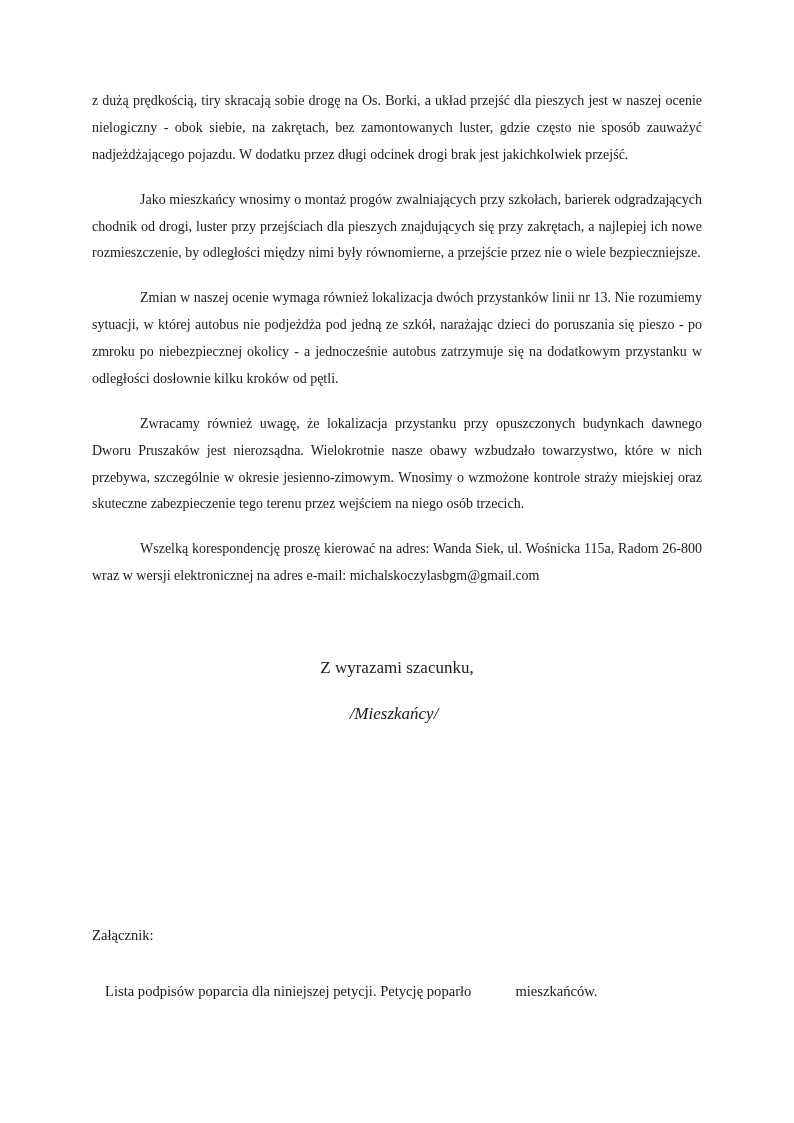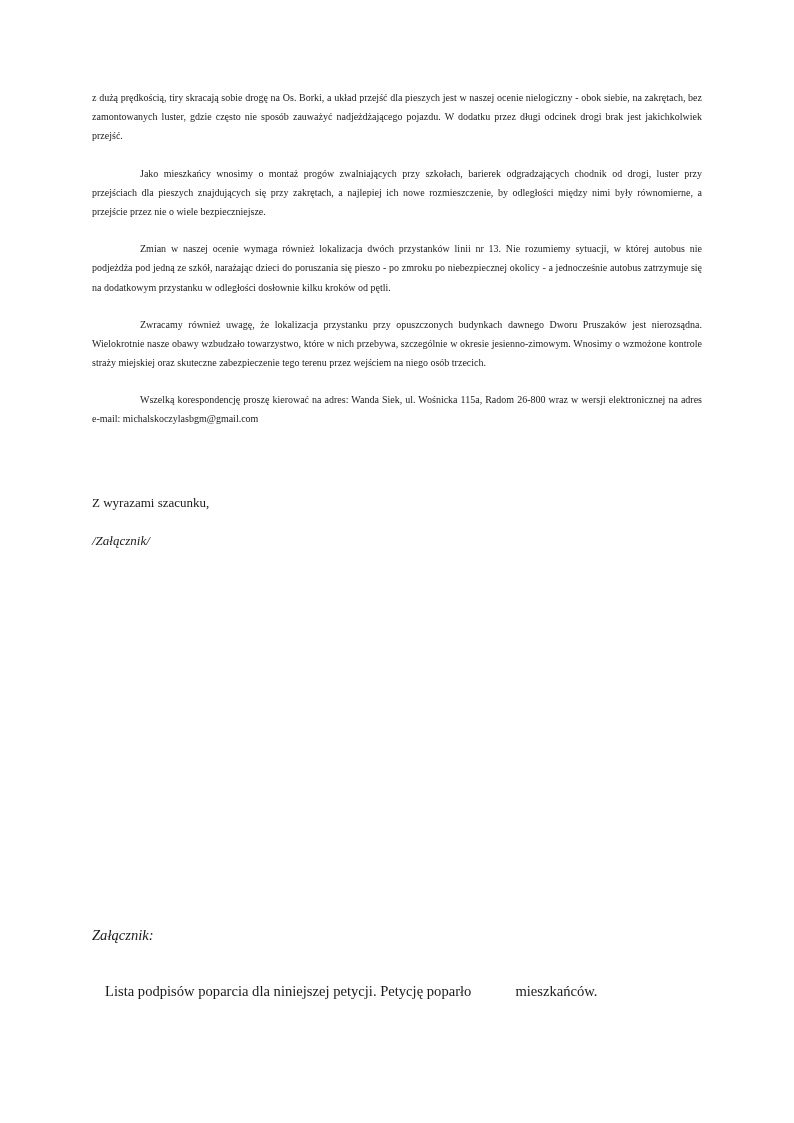--- a/index.html
+++ b/index.html
@@ -15,37 +15,37 @@
     overflow: hidden;
   }
   .page {
     position: relative;
     width: 794px;
     height: 1123px;
     box-sizing: border-box;
     padding: 88px 92px 0 92px;
   }
   .body-text {
-    font-size: 10px;
+    font-size: 14px;
     line-height: 1.92;
     text-align: justify;
     text-justify: inter-word;
     hyphens: none;
   }
   .para {
     margin: 0 0 18px 0;
     text-indent: 48px;
   }
   .para.no-indent {
     text-indent: 0;
   }
   .closing {
     margin-top: 62px;
-    text-align: left;
-    font-size: 13px;
+    text-align: center;
+    font-size: 17px;
     line-height: 1.9;
   }
   .closing .sig-line {
     display: block;
   }
   .closing .sig-name {
     display: block;
     margin-top: 14px;
     font-style: italic;
     padding-right: 6px;
@@ -53,21 +53,20 @@
   .attachment-block {
     position: absolute;
     left: 92px;
     right: 92px;
     top: 922px;
     font-size: 14.6px;
     line-height: 1.9;
   }
   .attachment-title {
     margin: 0 0 28px 0;
-    font-style: italic;
   }
   .attachment-line {
     margin: 13px;
   }
   .blank-gap {
     display: inline-block;
     width: 44px;
   }
 </style>
 </head>
@@ -78,21 +77,21 @@
   <div class="body-text">
     <p class="para no-indent">z dużą prędkością, tiry skracają sobie drogę na Os. Borki, a układ przejść dla pieszych jest w naszej ocenie nielogiczny - obok siebie, na zakrętach, bez zamontowanych luster, gdzie często nie sposób zauważyć nadjeżdżającego pojazdu. W dodatku przez długi odcinek drogi brak jest jakichkolwiek przejść.</p>
     <p class="para">Jako mieszkańcy wnosimy o montaż progów zwalniających przy szkołach, barierek odgradzających chodnik od drogi, luster przy przejściach dla pieszych znajdujących się przy zakrętach, a najlepiej ich nowe rozmieszczenie, by odległości między nimi były równomierne, a przejście przez nie o wiele bezpieczniejsze.</p>
     <p class="para">Zmian w naszej ocenie wymaga również lokalizacja dwóch przystanków linii nr 13. Nie rozumiemy sytuacji, w której autobus nie podjeżdża pod jedną ze szkół, narażając dzieci do poruszania się pieszo - po zmroku po niebezpiecznej okolicy - a jednocześnie autobus zatrzymuje się na dodatkowym przystanku w odległości dosłownie kilku kroków od pętli.</p>
     <p class="para">Zwracamy również uwagę, że lokalizacja przystanku przy opuszczonych budynkach dawnego Dworu Pruszaków jest nierozsądna. Wielokrotnie nasze obawy wzbudzało towarzystwo, które w nich przebywa, szczególnie w okresie jesienno-zimowym. Wnosimy o wzmożone kontrole straży miejskiej oraz skuteczne zabezpieczenie tego terenu przez wejściem na niego osób trzecich.</p>
     <p class="para">Wszelką korespondencję proszę kierować na adres: Wanda Siek, ul.  Wośnicka 115a, Radom 26-800 wraz w wersji elektronicznej na adres e-mail: michalskoczylasbgm@gmail.com</p>
   </div>
 
   <div class="closing">
     <span class="sig-line">Z wyrazami szacunku,</span>
-    <span class="sig-name">/Załącznik/</span>
+    <span class="sig-name">/Mieszkańcy/</span>
   </div>
 
   <div class="attachment-block">
     <p class="attachment-title">Załącznik:</p>
     <p class="attachment-line"><span>Lista podpisów poparcia dla niniejszej petycji. Petycję poparło</span><span class="blank-gap"></span><span>mieszkańców.</span></p>
   </div>
 
 </div>
 
 </body></html>

